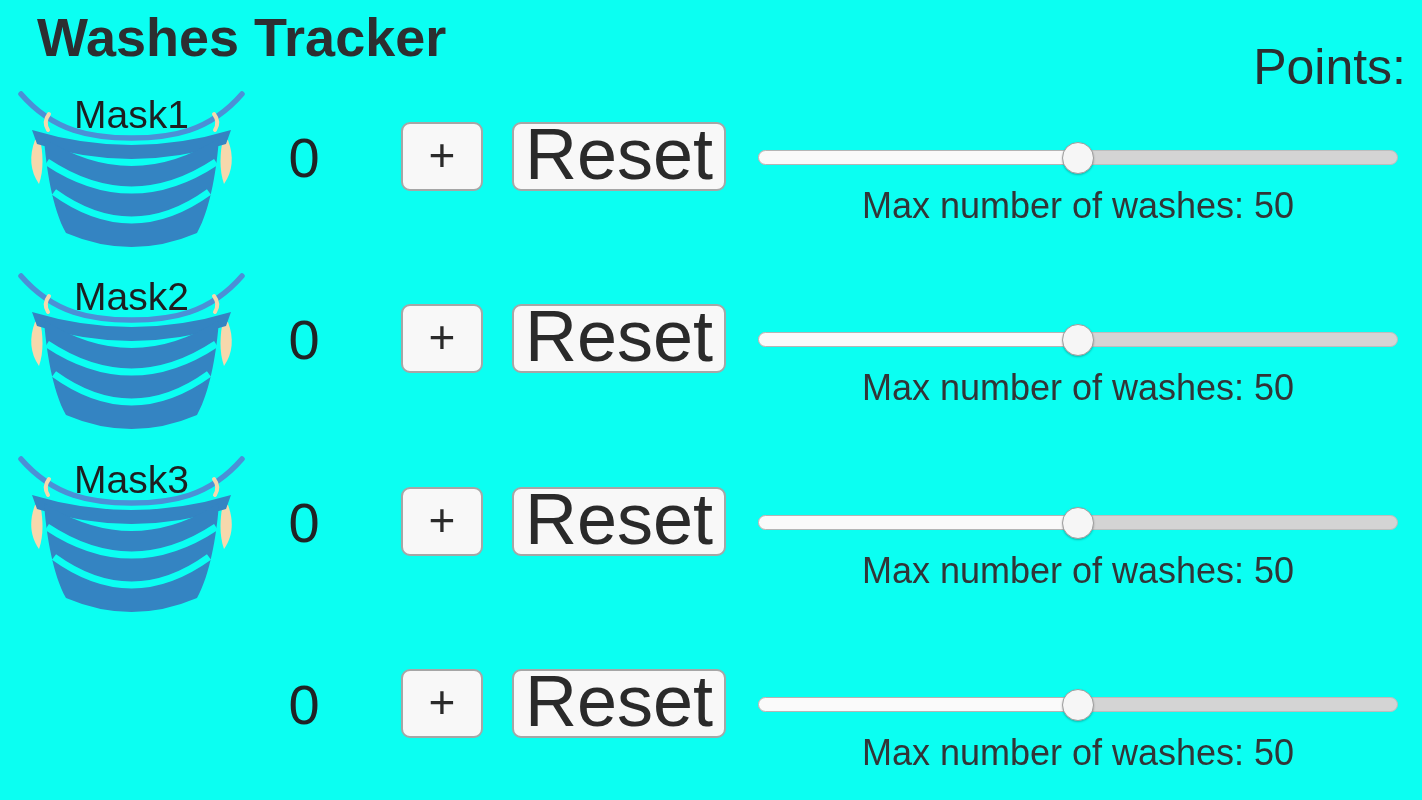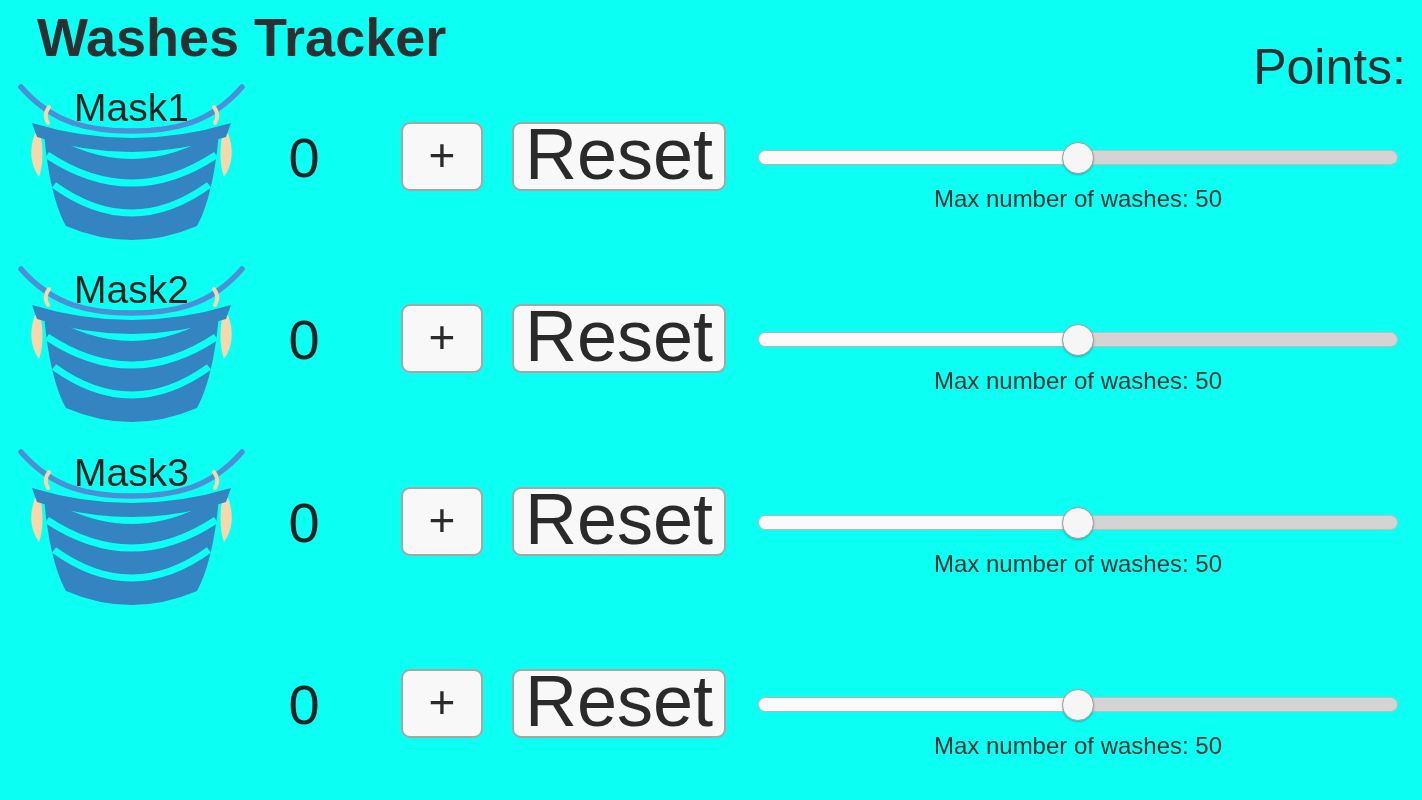--- a/index.html
+++ b/index.html
@@ -29,21 +29,21 @@
   }
   .points {
     position:absolute; right:16px; top:6px;
     display:flex; align-items:flex-end;
     font-size:50px; line-height:58px; color:#2C2F31;margin-top:32px;
   }
   .points .points-value { position:relative; top:7px; }
 
   .row { position:absolute; left:0; width:1422px; height:180px; }
 
-  .mask-wrap { position:absolute; left:14px; top:1px; width:235px; height:165px; }
+  .mask-wrap { position:absolute; left:14px; top:8px; width:235px; height:165px; }
   .mask-img { width:235px; height:165px; display:block; }
   .m-strap { stroke: var(--mask-strap); }
   .m-band, .m-body { fill: var(--mask-body); }
   .m-pleat { stroke: var(--background); }
   .m-ear { fill: var(--mask-ear); }
   .m-tick { stroke: var(--mask-ear); fill:none; }
   .mask-label {
     position:absolute; left:0; top:7px; width:100%;
     text-align:center; font-size:39px; color:#1E1F20;
   }
@@ -84,21 +84,21 @@
     width:32px; height:32px;
     transform:translate(-50%,-50%);
     background:var(--slider-thumb);
     border:1px solid #9E9E9E;
     border-radius:50%;
     box-shadow:0 1px 2px rgba(0,0,0,0.25);
   }
 
   .max-label {
     position:absolute; left:758px; top:107px; width:640px;
-    text-align:center; font-size:24px; color:#323537;
+    text-align:center; font-size:36px; color:#323537;
   }
 </style>
 </head>
 <body>
 
 <svg width="0" height="0" style="position:absolute" aria-hidden="true">
   <defs>
     <symbol id="mask-shape" viewBox="0 0 235 165">
       <path class="m-strap" d="M 7 8 C 40 46, 78 52, 117.5 52 C 157 52, 195 46, 228 8" fill="none" stroke-width="5.5" stroke-linecap="round"></path>
       <path class="m-tick" d="M 35 28 q -6 8 -1 16" stroke-width="4" stroke-linecap="round"></path>

